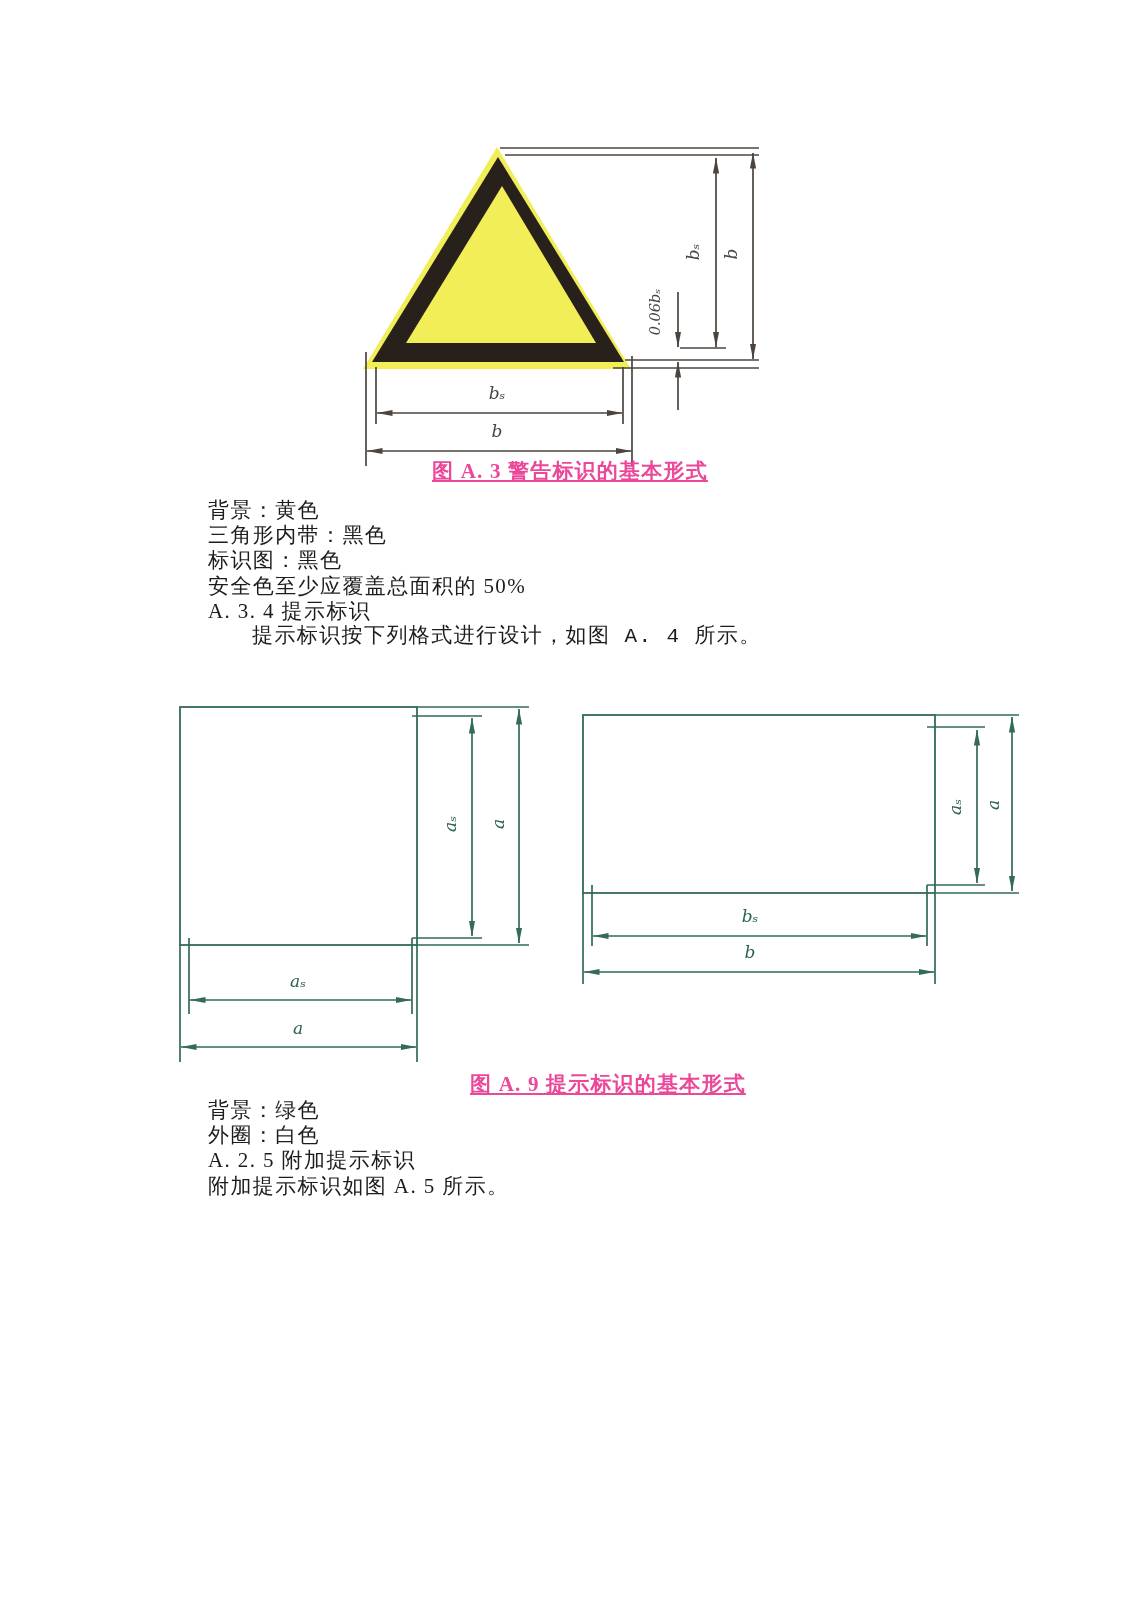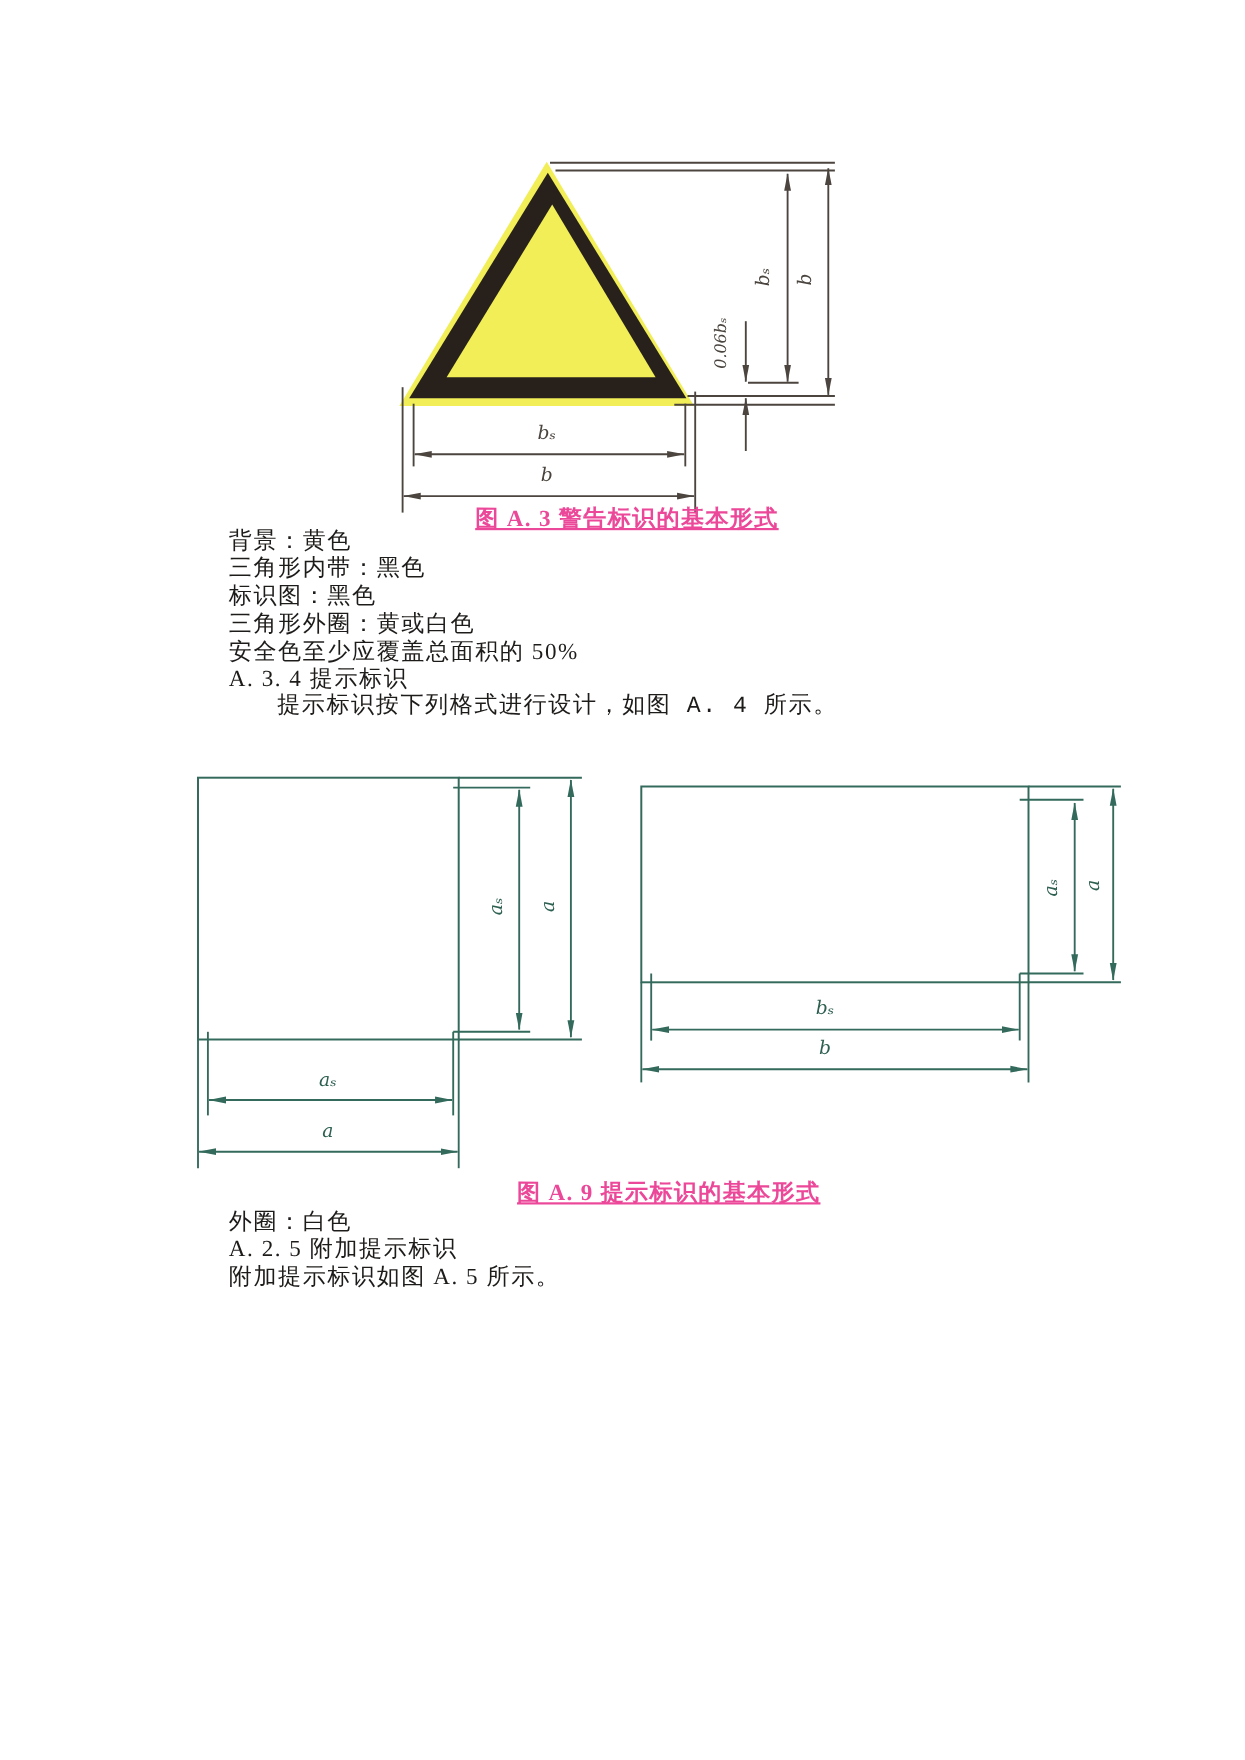--- a/index.html
+++ b/index.html
@@ -153,31 +153,31 @@
         <text x="961" y="807" transform="rotate(-90 961 807)">aₛ</text>
         <text x="999" y="805" transform="rotate(-90 999 805)">a</text>
         <text x="750" y="922">bₛ</text>
         <text x="750" y="958">b</text>
       </g>
     </g>
   </svg>
 
   <div class="caption" style="left:432px;top:457px;">图 A. 3 警告标识的基本形式</div>
 
-  <div class="textblock" style="top:479px;">
+  <div class="textblock" style="top:498px;">
     <div class="tline">背景：黄色</div>
     <div class="tline">三角形内带：黑色</div>
     <div class="tline">标识图：黑色</div>
-    <div class="tline">三角形外圈：黄或白色</div>
     <div class="tline">安全色至少应覆盖总面积的 50%</div>
     <div class="tline">A. 3. 4 提示标识</div>
     <div class="tline indent">提示标识按下列格式进行设计，如图 A. 4 所示。</div>
   </div>
 
   <div class="caption" style="left:470px;top:1070px;">图 A. 9 提示标识的基本形式</div>
 
   <div class="textblock" style="top:1098px;">
+    <div class="tline">背景：绿色</div>
     <div class="tline">外圈：白色</div>
     <div class="tline">A. 2. 5 附加提示标识</div>
     <div class="tline">附加提示标识如图 A. 5 所示。</div>
   </div>
 
 </div>
 
 </body></html>

